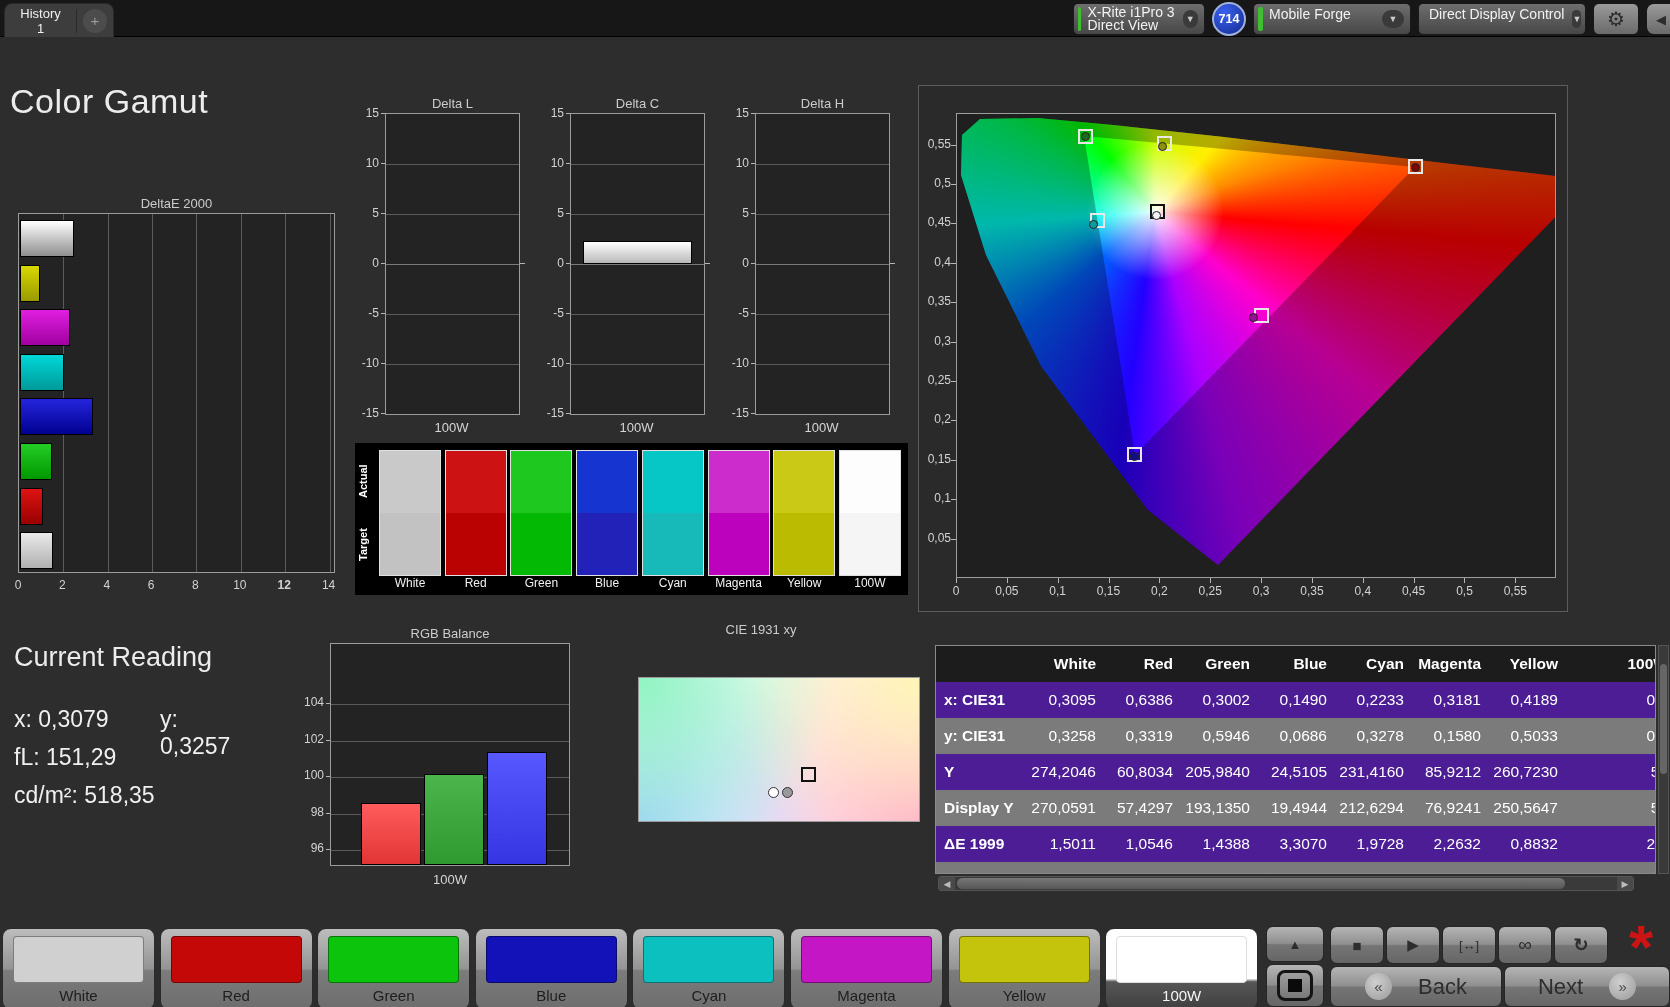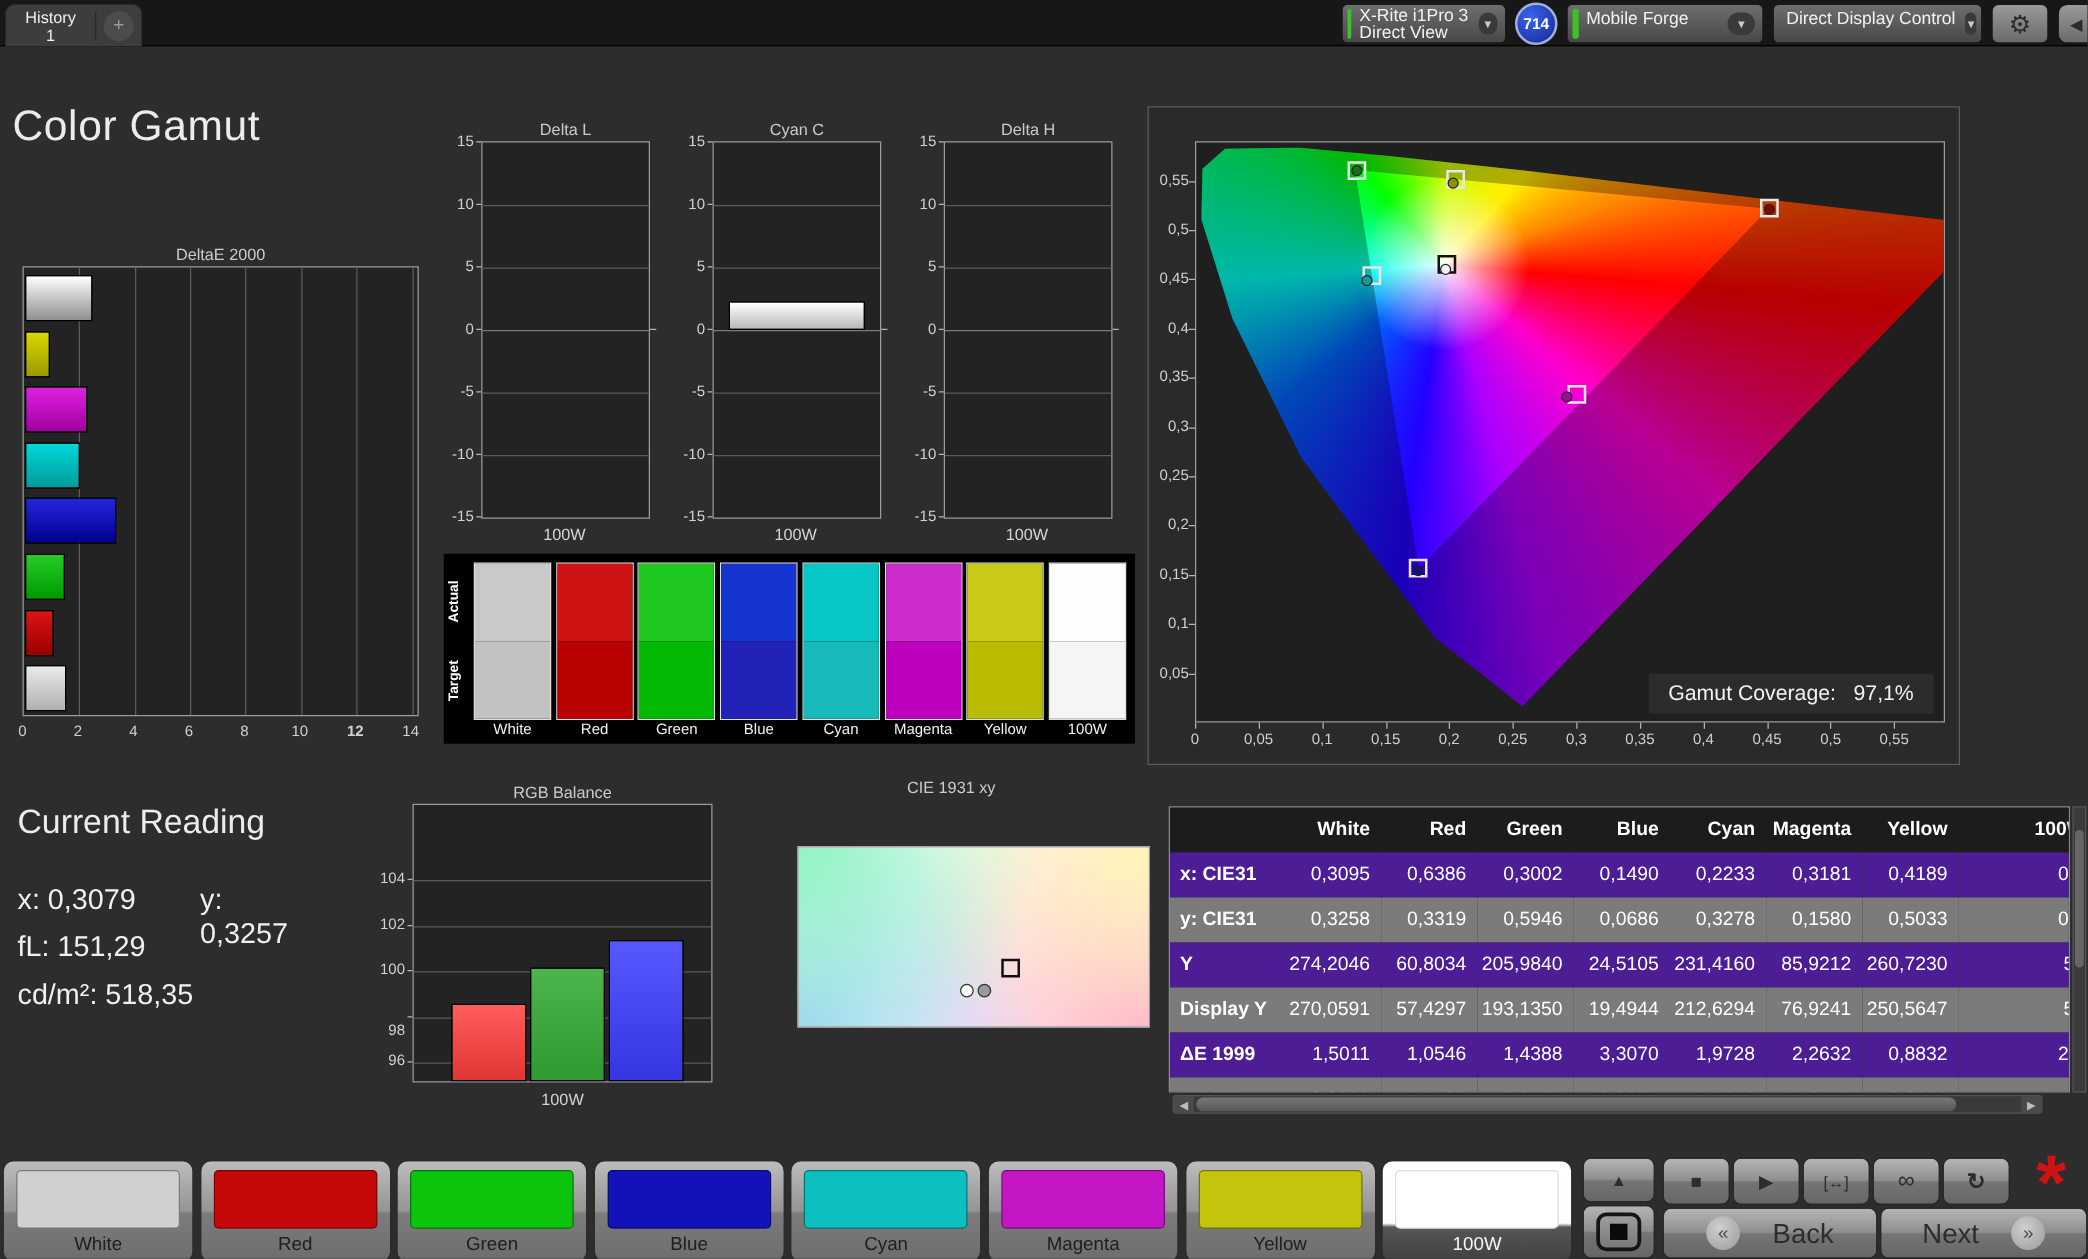--- a/index.html
+++ b/index.html
@@ -217,21 +217,21 @@
     <div class="tickdash" style="left: 165px; top: 167px; width: 5px; height: 1px;"></div>
     <div class="ytick-label" style="left: 0px; width: 24px; top: 210px;">-5</div>
     <div class="tickdash" style="left: 26px; top: 217px; width: 4px; height: 1px;"></div>
     <div class="ytick-label" style="left: 0px; width: 24px; top: 260px;">-10</div>
     <div class="tickdash" style="left: 26px; top: 267px; width: 4px; height: 1px;"></div>
     <div class="ytick-label" style="left: 0px; width: 24px; top: 310px;">-15</div>
     <div class="tickdash" style="left: 26px; top: 317px; width: 4px; height: 1px;"></div>
     <div class="xaxis-label" style="left: 30px; top: 324px; width: 133px;">100W</div>
   </div>
 <div class="delta-chart" style="left:540px">
-  <div class="chart-title">Cyan C</div>
+  <div class="chart-title">Delta C</div>
   <div class="plot delta-plot">
       <div class="hgrid" style="top: 50px;"></div>
       <div class="hgrid" style="top: 100px;"></div>
       <div class="hgrid zero" style="top: 150px;"></div>
       <div class="hgrid" style="top: 200px;"></div>
       <div class="hgrid" style="top: 250px;"></div>
       <div class="vbar" style="left: 12px; right: 12px; top: 127px; height: 23px; background: linear-gradient(rgb(255, 255, 255), rgb(184, 184, 184));"></div>
     </div>
 <div class="ytick-label" style="left: 0px; width: 24px; top: 10px;">15</div>
     <div class="tickdash" style="left: 26px; top: 17px; width: 4px; height: 1px;"></div>
@@ -321,23 +321,20 @@
     </div>
     <div class="swatch-label" style="left: 479.9px;">100W</div>
   </div>
 
 <div id="cie1976">
   <div class="plot" id="cie1976-plot">
     <div id="horseshoe"></div>
     <svg id="gamut-overlay" width="600" height="465">
       <path d="M261,451 L191,396 L84,252 L29,141 L4,61 L5,21 L23,5 L81,4 L156,11 L267,23 L410,40 L529,54 L634,66 Z M458,53 L127,22 L178,341 Z" fill="#000" fill-opacity="0.28" fill-rule="evenodd"></path>
     </svg>
-    <div id="gamut-box">
-      <span style="margin-left:0">Gamut Coverage:</span><span>97,1%</span>
-    </div>
   <div class="cie-marker" style="left: 120.636px; top: 15.3559px; border-color: rgb(232, 232, 232);"></div>
       <div class="cie-dot" style="left: 123.636px; top: 18.3559px; background: rgb(29, 107, 29);"></div>
       <div class="cie-marker" style="left: 199.958px; top: 22.4492px; border-color: rgb(232, 232, 232);"></div>
       <div class="cie-dot" style="left: 200.958px; top: 28.4492px; background: rgb(143, 143, 16);"></div>
       <div class="cie-marker" style="left: 451.144px; top: 45.3051px; border-color: rgb(232, 232, 232);"></div>
       <div class="cie-dot" style="left: 454.144px; top: 49.3051px; background: rgb(125, 8, 8);"></div>
       <div class="cie-marker" style="left: 192.839px; top: 90.2288px; border-color: rgb(17, 17, 17);"></div>
       <div class="cie-dot" style="left: 194.839px; top: 97.2288px; background: rgb(242, 242, 242);"></div>
       <div class="cie-marker" style="left: 132.839px; top: 98.8983px; border-color: rgb(232, 232, 232);"></div>
       <div class="cie-dot" style="left: 131.839px; top: 105.898px; background: rgb(11, 156, 156);"></div>
@@ -424,21 +421,21 @@
       <div class="vbar" style="left: 93px; width: 60px; top: 129.678px; height: 91.3223px; background: linear-gradient(rgb(76, 181, 76), rgb(47, 154, 47));"></div>
       <div class="vbar" style="left: 156px; width: 60px; top: 107.76px; height: 113.24px; background: linear-gradient(rgb(88, 88, 255), rgb(53, 53, 226));"></div>
     </div>
   <div class="xaxis-label" id="rgb-xlabel">100W</div>
 <div class="ytick-label" style="left: 0px; width: 28px; top: 69.2727px;">104</div>
     <div class="tickdash" style="left: 30px; top: 77.2727px; width: 4px; height: 1px;"></div>
     <div class="ytick-label" style="left: 0px; width: 28px; top: 105.802px;">102</div>
     <div class="tickdash" style="left: 30px; top: 113.802px; width: 4px; height: 1px;"></div>
     <div class="ytick-label" style="left: 0px; width: 28px; top: 142.331px;">100</div>
     <div class="tickdash" style="left: 30px; top: 150.331px; width: 4px; height: 1px;"></div>
-    <div class="ytick-label" style="left: 0px; width: 28px; top: 191px;">98</div>
+    <div class="ytick-label" style="left: 0px; width: 28px; top: 179px;">98</div>
     <div class="tickdash" style="left: 30px; top: 186.86px; width: 4px; height: 1px;"></div>
     <div class="ytick-label" style="left: 0px; width: 28px; top: 215.388px;">96</div>
     <div class="tickdash" style="left: 30px; top: 223.388px; width: 4px; height: 1px;"></div>
   </div>
 
 <div id="cie1931">
   <div class="chart-title" id="cie1931-title">CIE 1931 xy</div>
   <div class="plot" id="cie1931-plot">
     <div id="cie1931-square"></div>
     <div class="cie1931-circle" style="left:46%;top:76%;background:#fff"></div>

